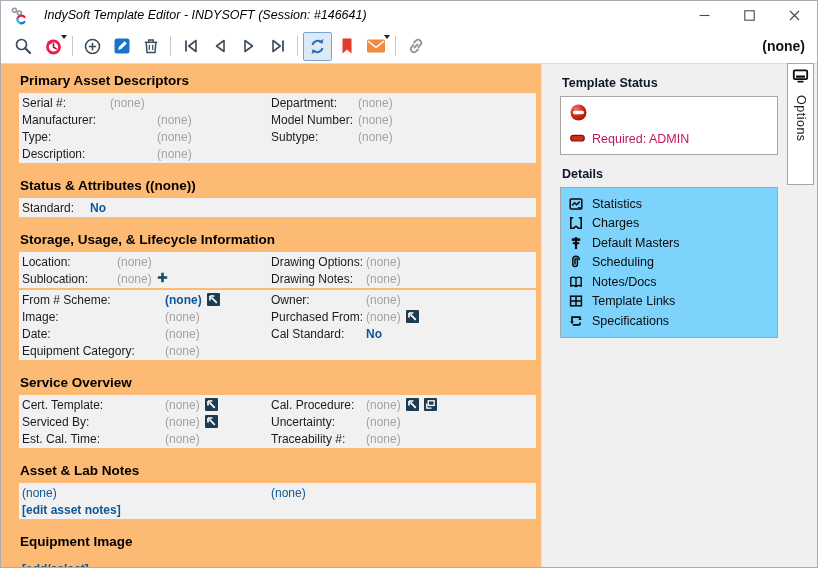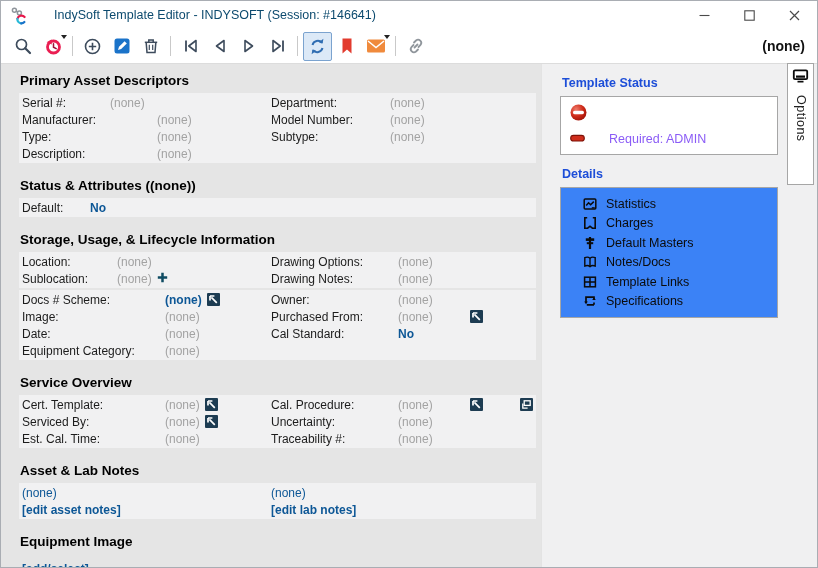--- a/index.html
+++ b/index.html
@@ -1,53 +1,53 @@
 <!DOCTYPE html>
 <html><head>
 <meta charset="utf-8">
 <style>
   html,body{margin:0;padding:0;background:#cfd3d8;font-family:"Liberation Sans",sans-serif;}
   .window{position:relative;width:818px;height:568px;background:#fff;border:1px solid #a9adb3;
           box-sizing:border-box;overflow:hidden;}
   
   .titlebar{height:28px;display:flex;align-items:center;padding-left:8px;background:#fff;}
   .app-logo{width:20px;height:20px;display:flex;align-items:center;justify-content:center;}
-  .title-text{font-size:12.5px;color:#0c4a6e;margin-left:25px;white-space:nowrap;}
+  .title-text{font-size:12.5px;color:#000000;margin-left:15px;white-space:nowrap;font-style:italic;}
   .win-controls{margin-left:auto;display:flex;height:28px;}
   .win-btn{width:45px;display:flex;align-items:center;justify-content:center;cursor:default;}
   
   .toolbar{height:34px;display:flex;align-items:center;padding:0 12px 0 8px;border-bottom:1px solid #dcdcdc;background:#fff;}
   .tbtn{position:relative;width:27px;height:27px;display:flex;align-items:center;justify-content:center;border:1px solid transparent;border-radius:2px;}
   .tbtn.active{background:#dce9f7;border:1px solid #7ba3cf;}
   .tico{display:flex;align-items:center;justify-content:center;}
   .caret{position:absolute;top:2px;right:-1px;width:0;height:0;border-left:3.5px solid transparent;border-right:3.5px solid transparent;border-top:4px solid #222;}
   .tsep{width:1px;height:20px;background:#c9c9c9;margin:0 5px;}
   .record-label{margin-left:auto;font-size:14px;font-weight:bold;color:#111;}
   
   .content{position:absolute;top:63px;left:0;right:0;bottom:0;display:flex;}
-  .main{width:540px;background:#e5e5e5;box-sizing:border-box;padding:6px 0 0 18px;}
+  .main{width:540px;background:#fdba74;box-sizing:border-box;padding:6px 0 0 18px;}
   .section-title{font-size:13.5px;font-weight:bold;color:#000;margin:14px 0 4px 1px;line-height:17px;}
   .section:first-child .section-title{margin-top:2px;}
   .rowblock{background:#f1f1f2;width:517px;margin-bottom:2px;padding:1px 0;}
   .rowblock.plain{background:transparent;margin-top:9px;}
   .frow{display:flex;height:17px;align-items:center;font-size:12px;}
   .cell{display:flex;align-items:flex-start;min-width:0;}
   .cell.left{width:249px;padding-left:3px;flex:none;}
-  .cell.right{flex:1;gap:32px;}
+  .cell.right{flex:1;}
   .flabel{color:#1c1c1c;flex:none;}
   .fvalue.muted{color:#a3a3a3;}
   .fvalue.link{color:#0d5796;}
   .fvalue.link-bold{color:#0d5796;font-weight:bold;}
   .vicon{margin-left:5px;display:flex;align-items:center;}
   
   .sidepanel{flex:1;background:#f0f0f1;border-left:1px solid #e3e3e3;position:relative;}
-  .panel-title{font-size:12.5px;font-weight:bold;color:#1d4ed8;margin:12px 0 6px 20px;}
+  .panel-title{font-size:12.5px;font-weight:bold;color:#0f172a;margin:12px 0 6px 20px;}
   .status-box{margin-left:18px;width:218px;box-sizing:border-box;background:#fff;border:1px solid #a6a6a6;padding:7px 9px 8px;}
-  .required-row{display:flex;align-items:center;gap:24px;margin-top:7px;font-size:12.5px;color:#8b5cf6;}
-  .details-box{margin-left:18px;width:218px;box-sizing:border-box;background:#3b82f6;border:1px solid #a6a6a6;padding:6px 21px;}
+  .required-row{display:flex;align-items:center;gap:7px;margin-top:7px;font-size:12.5px;color:#be185d;}
+  .details-box{margin-left:18px;width:218px;box-sizing:border-box;background:#7dd3fc;border:1px solid #a6a6a6;padding:6px 7px;}
   .detail-item{display:flex;align-items:center;gap:9px;height:19.5px;font-size:12.5px;color:#0b0b0b;}
   .dico{width:15px;display:flex;justify-content:center;}
   
   .options-tab{position:absolute;top:-1px;right:3px;width:27px;height:122px;background:#fff;border:1px solid #a6a6a6;
                box-sizing:border-box;display:flex;flex-direction:column;align-items:center;padding-top:5px;}
   .options-label{writing-mode:vertical-rl;font-size:12.5px;color:#222;margin-top:7px;letter-spacing:.5px;}
 </style>
 </head>
 <body>
 
@@ -251,21 +251,21 @@
               </div>
               <div class="cell right"></div>
             </div>
           </div>
         </section>
         <section class="section">
           <div class="section-title">Status &amp; Attributes ((none))</div>
           <div class="rowblock">
             <div class="frow">
               <div class="cell left">
-                <span class="flabel" style="width: 68px;">Default:</span>
+                <span class="flabel" style="width: 68px;">Standard:</span>
                 <span class="fvalue link-bold">No</span>
               </div>
               <div class="cell right"></div>
             </div>
           </div>
         </section>
         <section class="section">
           <div class="section-title">Storage, Usage, &amp; Lifecycle Information</div>
           <div class="rowblock">
             <div class="frow">
@@ -290,21 +290,21 @@
               </div>
               <div class="cell right">
                 <span class="flabel" style="width: 95px;">Drawing Notes:</span>
                 <span class="fvalue muted">(none)</span>
               </div>
             </div>
           </div>
           <div class="rowblock">
             <div class="frow">
               <div class="cell left">
-                <span class="flabel" style="width: 143px;">Docs # Scheme:</span>
+                <span class="flabel" style="width: 143px;">From # Scheme:</span>
                 <span class="fvalue link-bold">(none)</span>
                 <span class="vicon">
                   <svg width="13" height="13" viewBox="0 0 13 13">
                     <rect width="13" height="13" rx="1" fill="#1d3c52"></rect>
                     <path d="M9.8 9.8 L4.4 4.4" stroke="#fff" stroke-width="1.7"></path>
                     <path d="M3 3 H7.4 M3 3 V7.4" stroke="#fff" stroke-width="1.7"></path>
                   </svg>
                 </span>
               </div>
               <div class="cell right">
@@ -418,23 +418,20 @@
               <div class="cell left">
                 <span class="fvalue link">(none)</span>
               </div>
               <div class="cell right">
                 <span class="fvalue link">(none)</span>
               </div>
             </div>
             <div class="frow">
               <div class="cell left">
                 <span class="fvalue link-bold">[edit asset notes]</span>
-              </div>
-              <div class="cell right">
-                <span class="fvalue link-bold">[edit lab notes]</span>
               </div>
             </div>
           </div>
         </section>
         <section class="section">
           <div class="section-title">Equipment Image</div>
           <div class="rowblock plain">
             <div class="frow">
               <div class="cell left">
                 <span class="fvalue link-bold">[add/select]</span>
@@ -497,20 +494,28 @@
                 <path d="M7 1 V13" stroke="#0b0b0b" stroke-width="2.2"></path>
                 <path d="M2.8 3.6 H11.2" stroke="#0b0b0b" stroke-width="2.6"></path>
                 <path d="M3.8 7.2 H10.2" stroke="#0b0b0b" stroke-width="2"></path>
               </svg>
             </span>
             <span class="dlabel">Default Masters</span>
           </div>
           <div class="detail-item">
             <span class="dico">
               <svg width="14" height="14" viewBox="0 0 14 14">
+                <path d="M10.2 4.4 a3.2 3.2 0 0 0 -6.4 0 V9.2 a2.3 2.3 0 0 0 4.6 0 V4.8 a1.2 1.2 0 0 0 -2.4 0 V9" fill="none" stroke="#0b0b0b" stroke-width="1.5" stroke-linecap="round"></path>
+              </svg>
+            </span>
+            <span class="dlabel">Scheduling</span>
+          </div>
+          <div class="detail-item">
+            <span class="dico">
+              <svg width="14" height="14" viewBox="0 0 14 14">
                 <path d="M7 3.2 C5.6 2 3.4 2 1.8 2.6 V11 C3.4 10.4 5.6 10.4 7 11.6 C8.4 10.4 10.6 10.4 12.2 11 V2.6 C10.6 2 8.4 2 7 3.2 Z" fill="none" stroke="#0b0b0b" stroke-width="1.4"></path>
                 <path d="M7 3.2 V11.6" stroke="#0b0b0b" stroke-width="1.4"></path>
               </svg>
             </span>
             <span class="dlabel">Notes/Docs</span>
           </div>
           <div class="detail-item">
             <span class="dico">
               <svg width="14" height="14" viewBox="0 0 14 14">
                 <rect x="1.6" y="2.2" width="10.8" height="9.6" fill="none" stroke="#0b0b0b" stroke-width="1.5"></rect>

